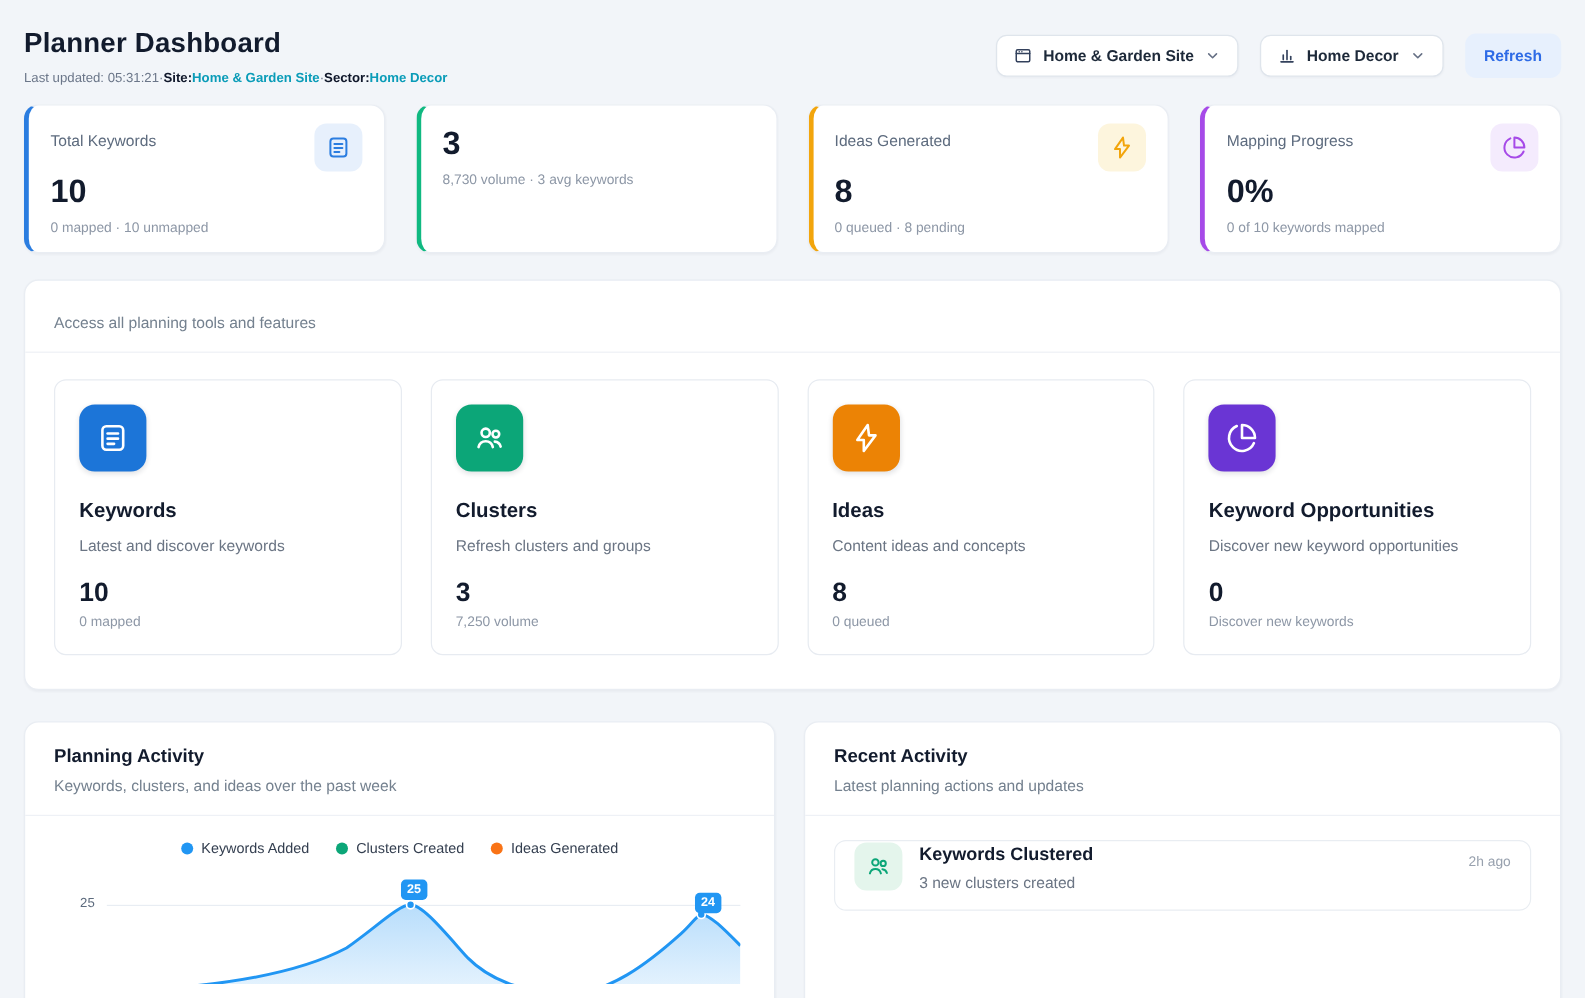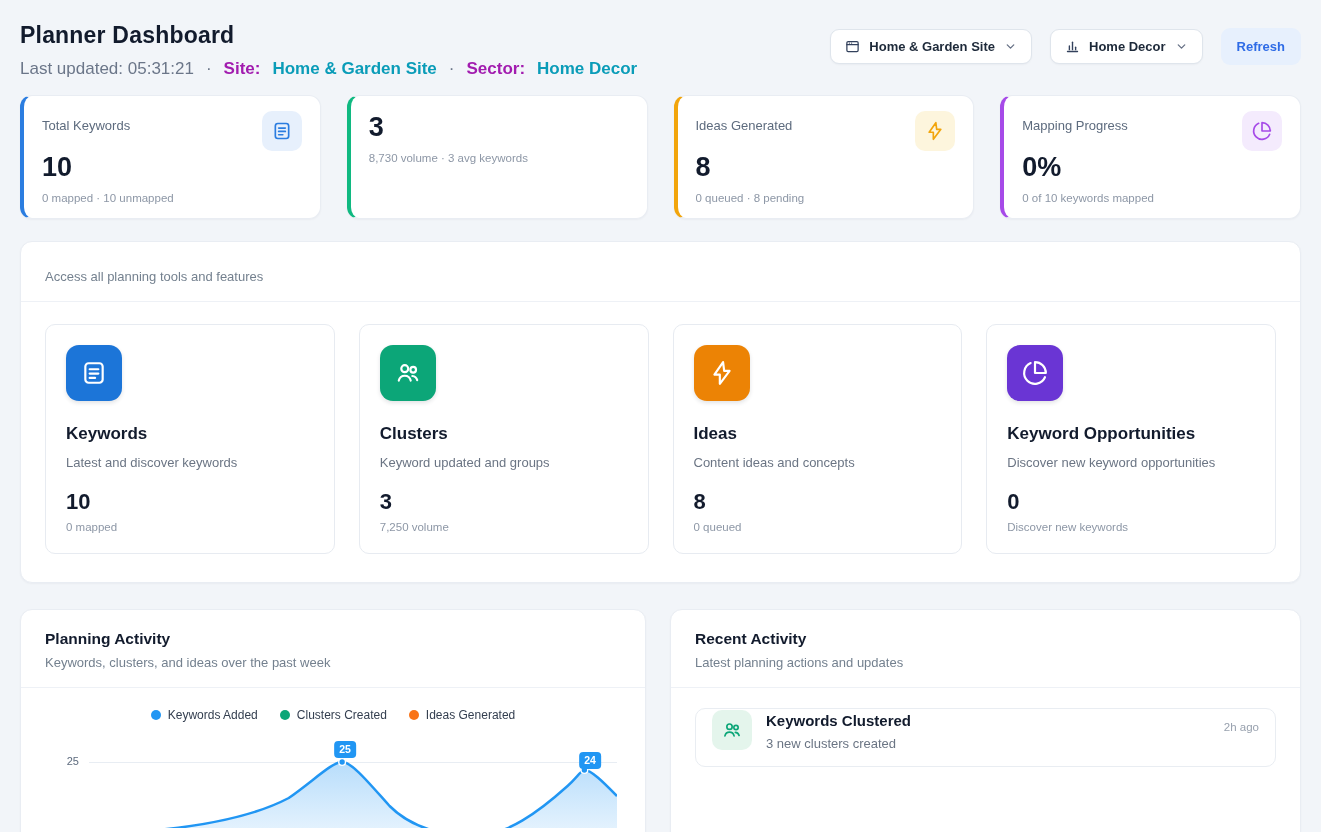--- a/index.html
+++ b/index.html
@@ -8,22 +8,22 @@
     width:1321px; height:832px; overflow:hidden;
     background:#f2f5f9;
     font-family:"Liberation Sans", sans-serif;
     color:#121b2d;
   }
   .page { padding:22px 20px 0; }
 
   
   .topbar { display:flex; justify-content:space-between; align-items:flex-start; }
   h1.title { font-size:23px; font-weight:800; margin:0 0 10px; letter-spacing:.2px; color:#121b2d; }
-  .meta { display:flex; align-items:flex-start; gap:12px; font-size:17px; color:#6b7689; }
-  .meta .lbl { color:#a21caf; font-weight:700; }
+  .meta { display:flex; align-items:flex-start; gap:0; font-size:11px; color:#6b7689; }
+  .meta .lbl { color:#0f172a; font-weight:700; }
   .meta .link { color:#0a9cb8; font-weight:700; cursor:pointer; }
   .controls { display:flex; gap:18px; align-items:center; margin-top:6px; }
   .dropdown {
     display:flex; align-items:center; gap:9px; background:#fff;
     border:1px solid #dfe5ec; border-radius:9px; padding:9px 14px;
     font-size:13px; font-weight:700; color:#1d2939; cursor:pointer;
     box-shadow:0 1px 2px rgba(16,24,40,.04);
   }
   .btn-refresh {
     background:#e7f0fd; color:#2e6be6; border:none; border-radius:9px;
@@ -225,21 +225,21 @@
       <div class="module-card">
         <div class="module-icon" style="background: rgb(12, 166, 120);">
           <svg width="26" height="26" viewBox="0 0 24 24" fill="none" stroke="currentColor" stroke-width="2" stroke-linecap="round" stroke-linejoin="round">
               <circle cx="9" cy="8" r="3.2"></circle>
               <path d="M3.5 19c.7-3 2.9-4.5 5.5-4.5s4.8 1.5 5.5 4.5"></path>
               <circle cx="16.8" cy="9" r="2.6"></circle>
               <path d="M16 14.8c2.3.2 3.9 1.6 4.5 3.8"></path>
             </svg>
         </div>
         <div class="module-title">Clusters</div>
-        <div class="module-desc">Keyword updated and groups</div>
+        <div class="module-desc">Refresh clusters and groups</div>
         <div class="module-value">3</div>
         <div class="module-detail">7,250 volume</div>
       </div>
 
       <div class="module-card">
         <div class="module-icon" style="background: rgb(236, 131, 5);">
           <svg width="26" height="26" viewBox="0 0 24 24" fill="none" stroke="currentColor" stroke-width="2" stroke-linecap="round" stroke-linejoin="round">
               <path d="M13 2 L5 13.5 h5 L10 22 L19 10 h-5 L13 2 z"></path>
             </svg>
         </div>

